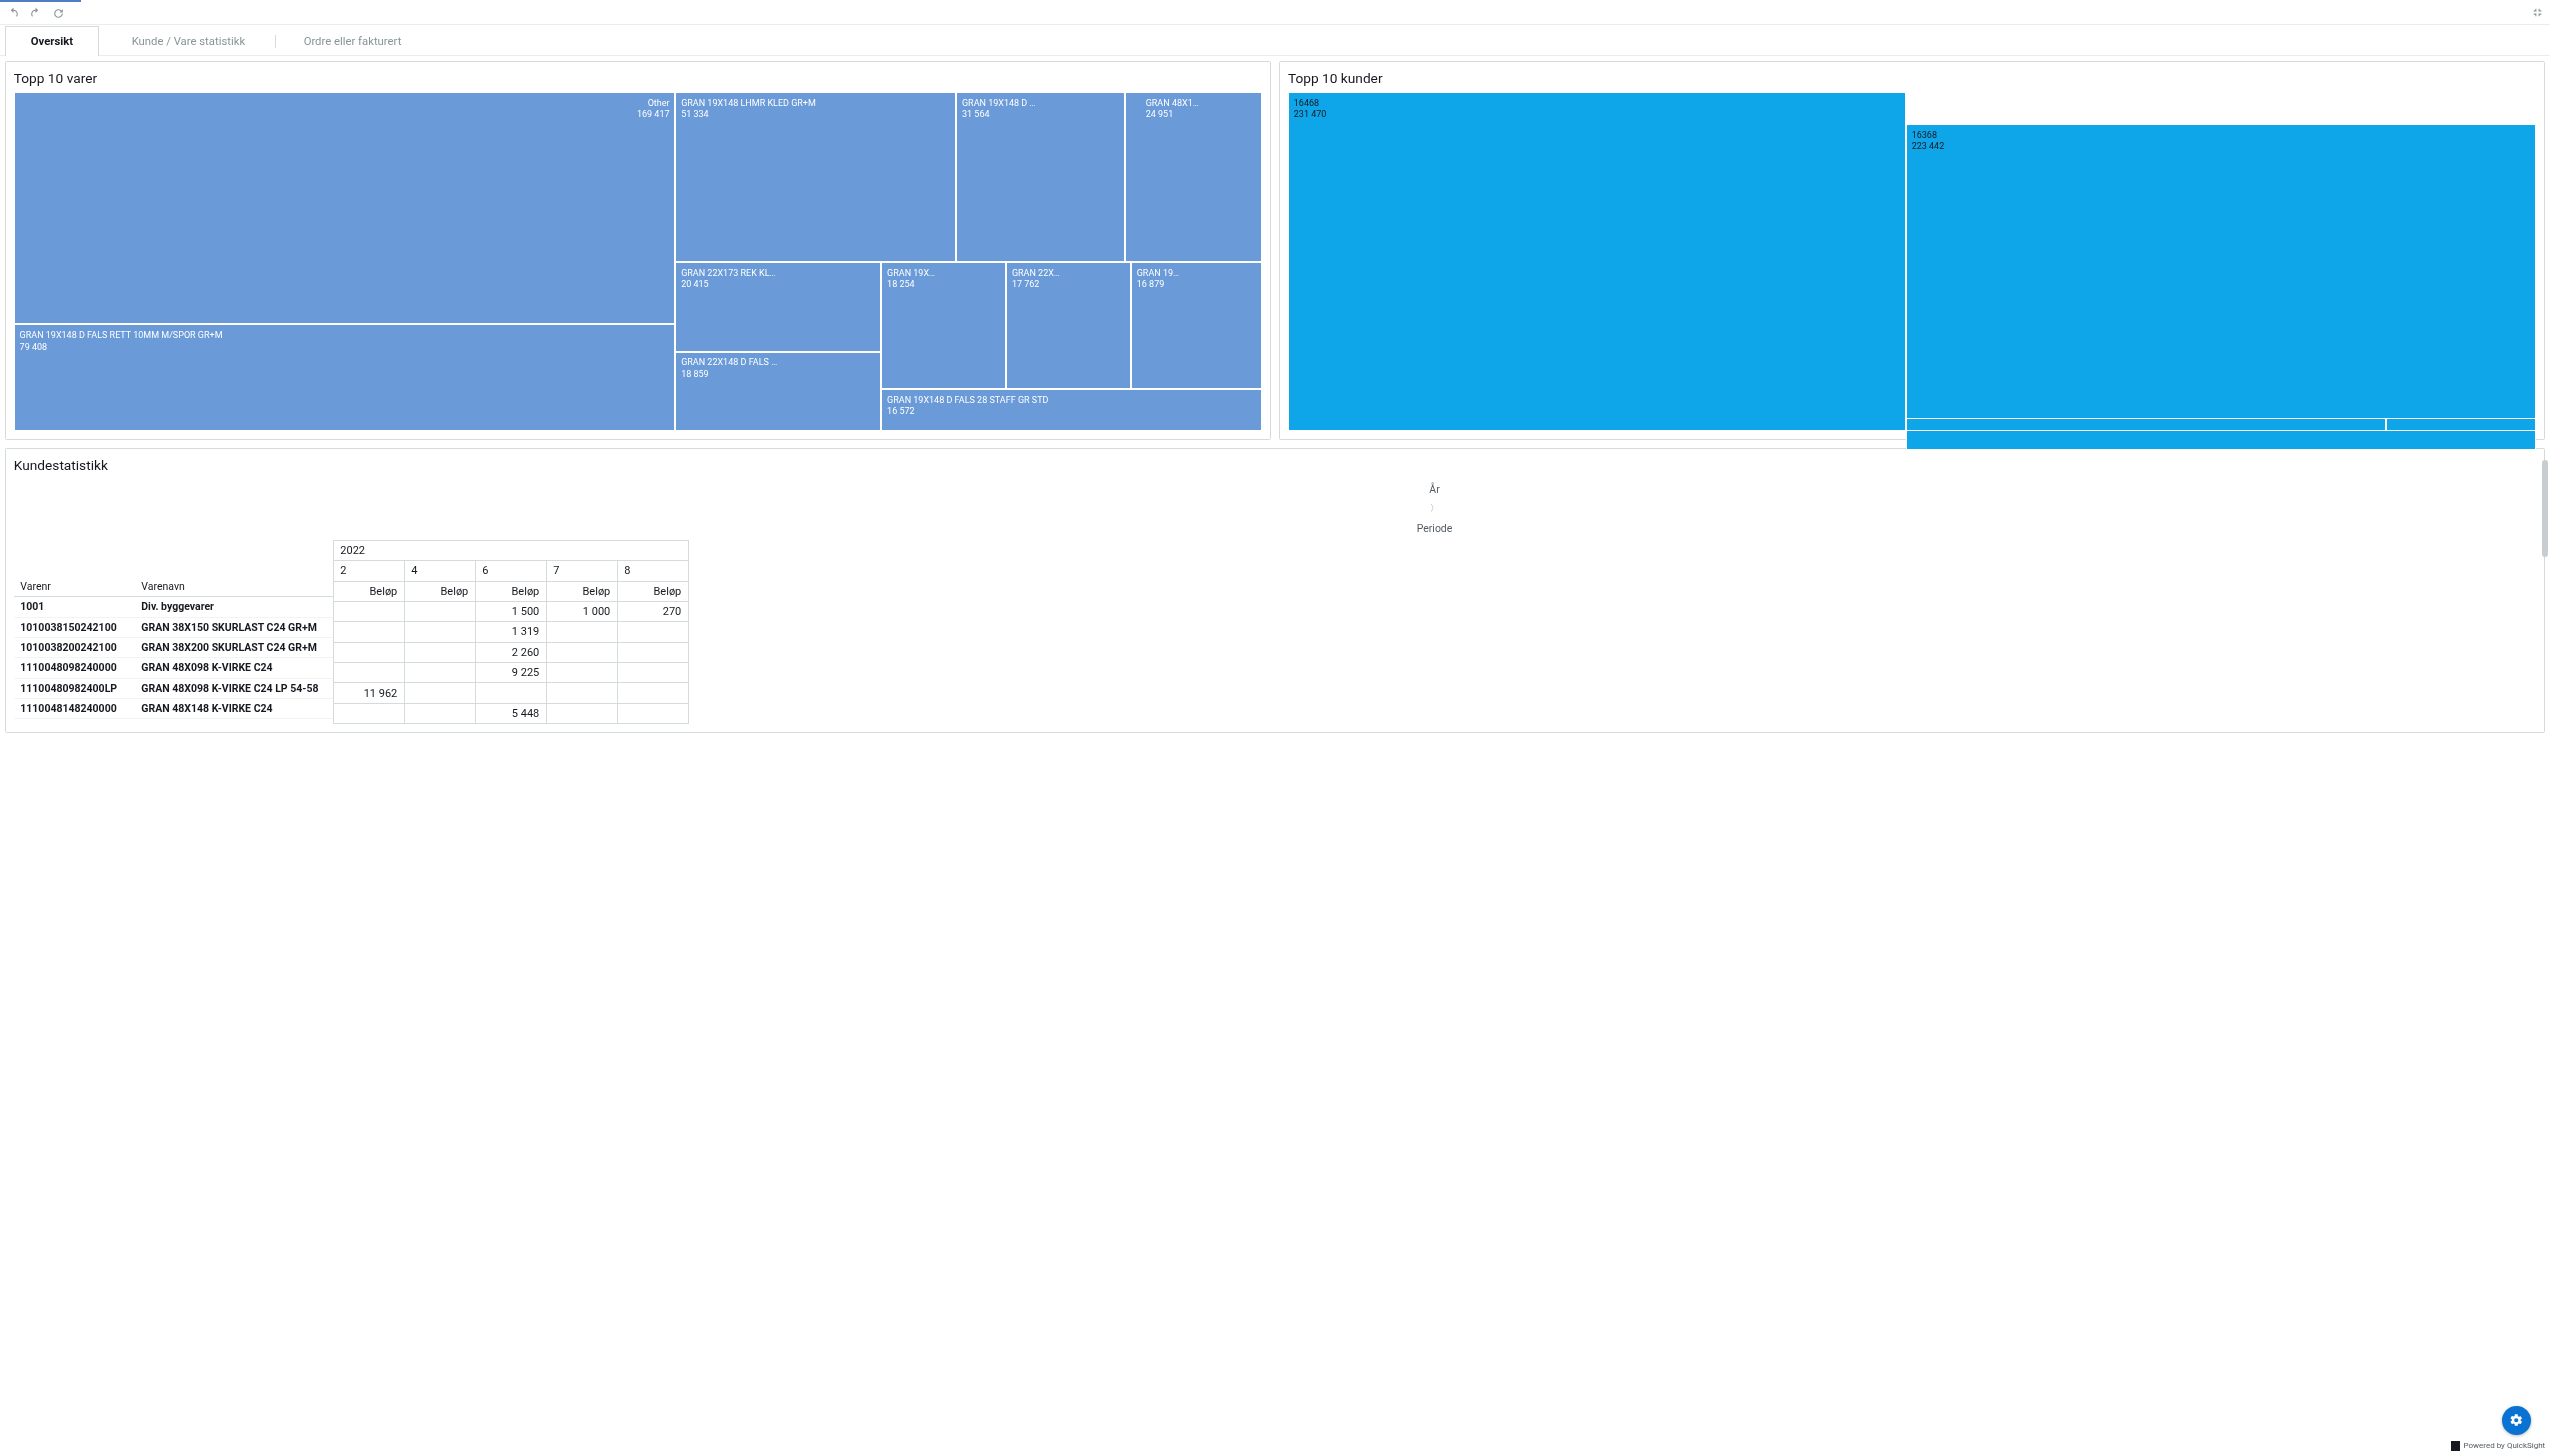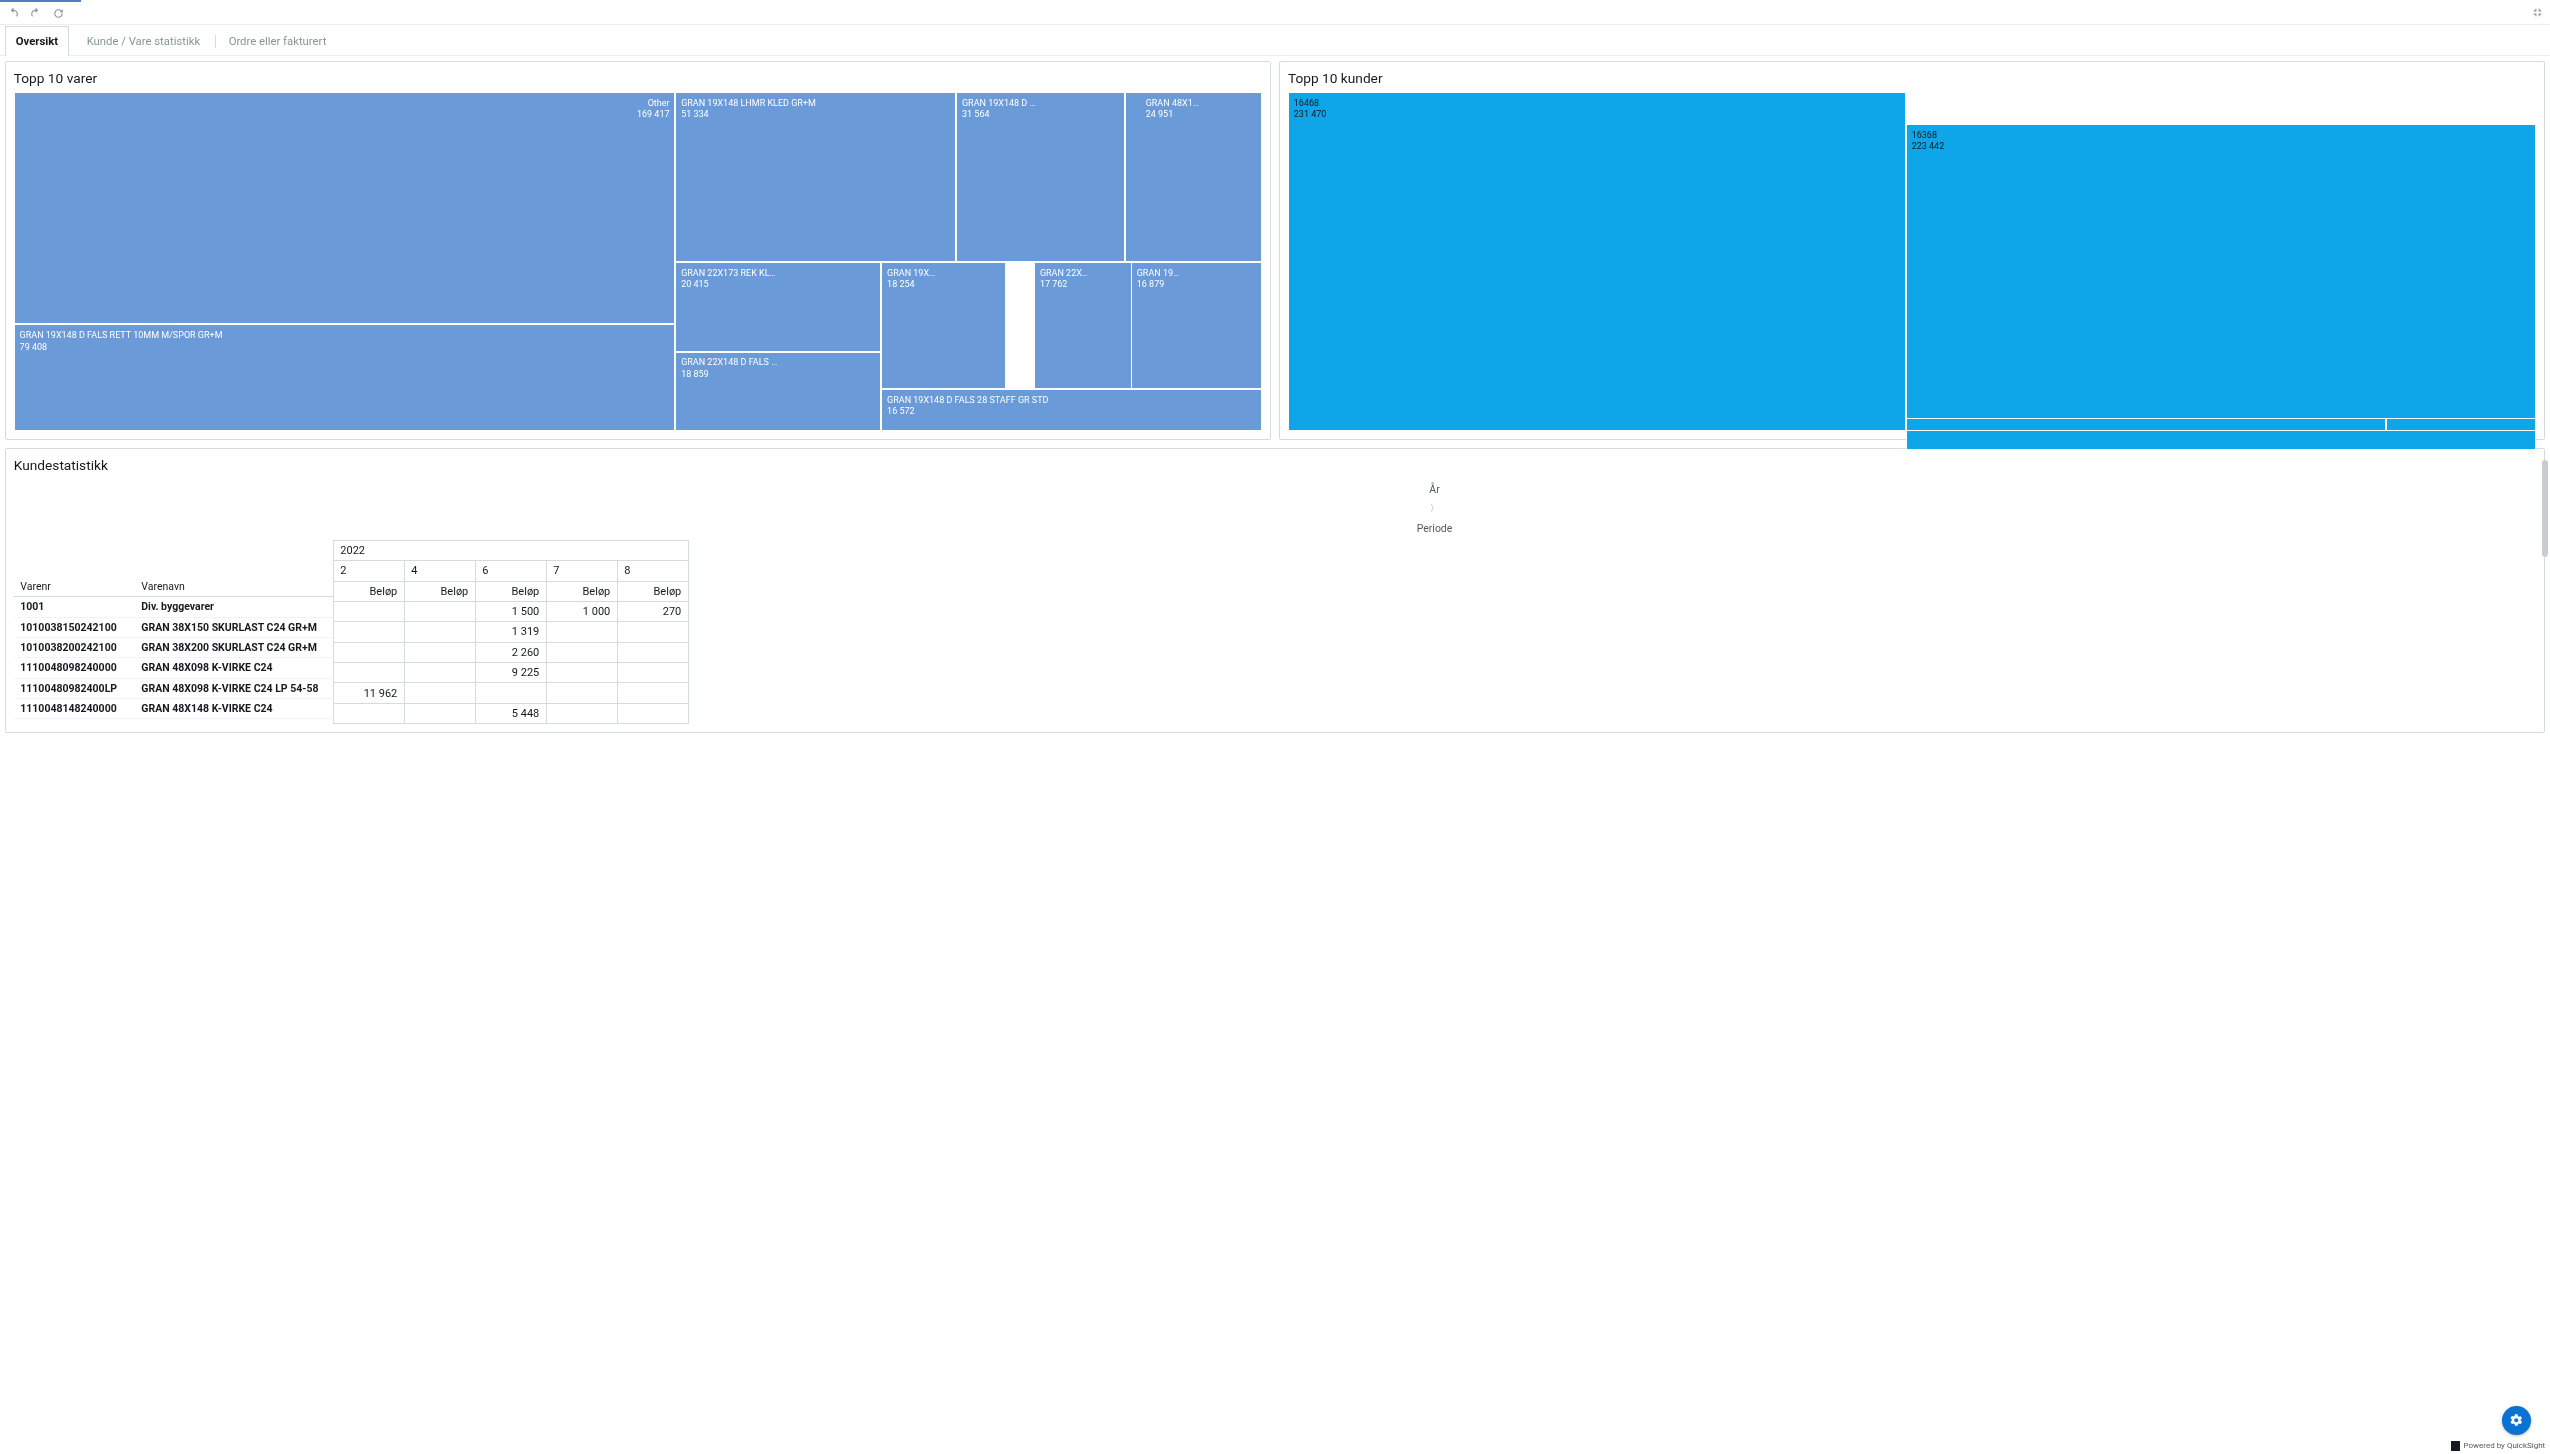--- a/index.html
+++ b/index.html
@@ -27,21 +27,21 @@
   .toolbar svg { fill: #879596; }
   .icon-btn { cursor: pointer; display:flex; }
   .toolbar .right { position:absolute; right:6.5px; top:3.2px; }
   .tabs {
     display: flex;
     gap: 6.5px;
     padding: 0 4.8px;
     border-bottom: 0.8px solid #eaeded;
   }
   .tab {
-    padding: 8px 10px;
+    padding: 8px 25px;
     color: #879596;
     cursor: pointer;
     position: relative;
     font-size: 11.3px;
     border: 0.8px solid transparent;
     border-bottom: none;
     top: 0.8px;
   }
   .tab.active {
     color: #16191f;
@@ -221,21 +221,21 @@
           <div class="tm-label">31 564</div>
         </div>
         <div class="tm-cell" style="left:89%; top:0%; width:11%; height:50%;padding-left:20px;">
           <div class="tm-label">GRAN 48X1…</div>
           <div class="tm-label">24 951</div>
         </div>
         <div class="tm-cell" style="left:69.5%; top:50%; width:10%; height:37.5%;">
           <div class="tm-label">GRAN 19X…</div>
           <div class="tm-label">18 254</div>
         </div>
-        <div class="tm-cell" style="left:79.5%; top:50%; width:10%; height:37.5%;margin-left:28px;">
+        <div class="tm-cell" style="left:79.5%; top:50%; width:10%; height:37.5%;">
           <div class="tm-label">GRAN 22X…</div>
           <div class="tm-label">17 762</div>
         </div>
         <div class="tm-cell" style="left:89.5%; top:50%; width:10.5%; height:37.5%;">
           <div class="tm-label">GRAN 19…</div>
           <div class="tm-label">16 879</div>
         </div>
         <div class="tm-cell" style="left:69.5%; top:87.5%; width:30.5%; height:12.5%;">
           <div class="tm-label">GRAN 19X148 D FALS 28 STAFF GR STD</div>
           <div class="tm-label">16 572</div>

